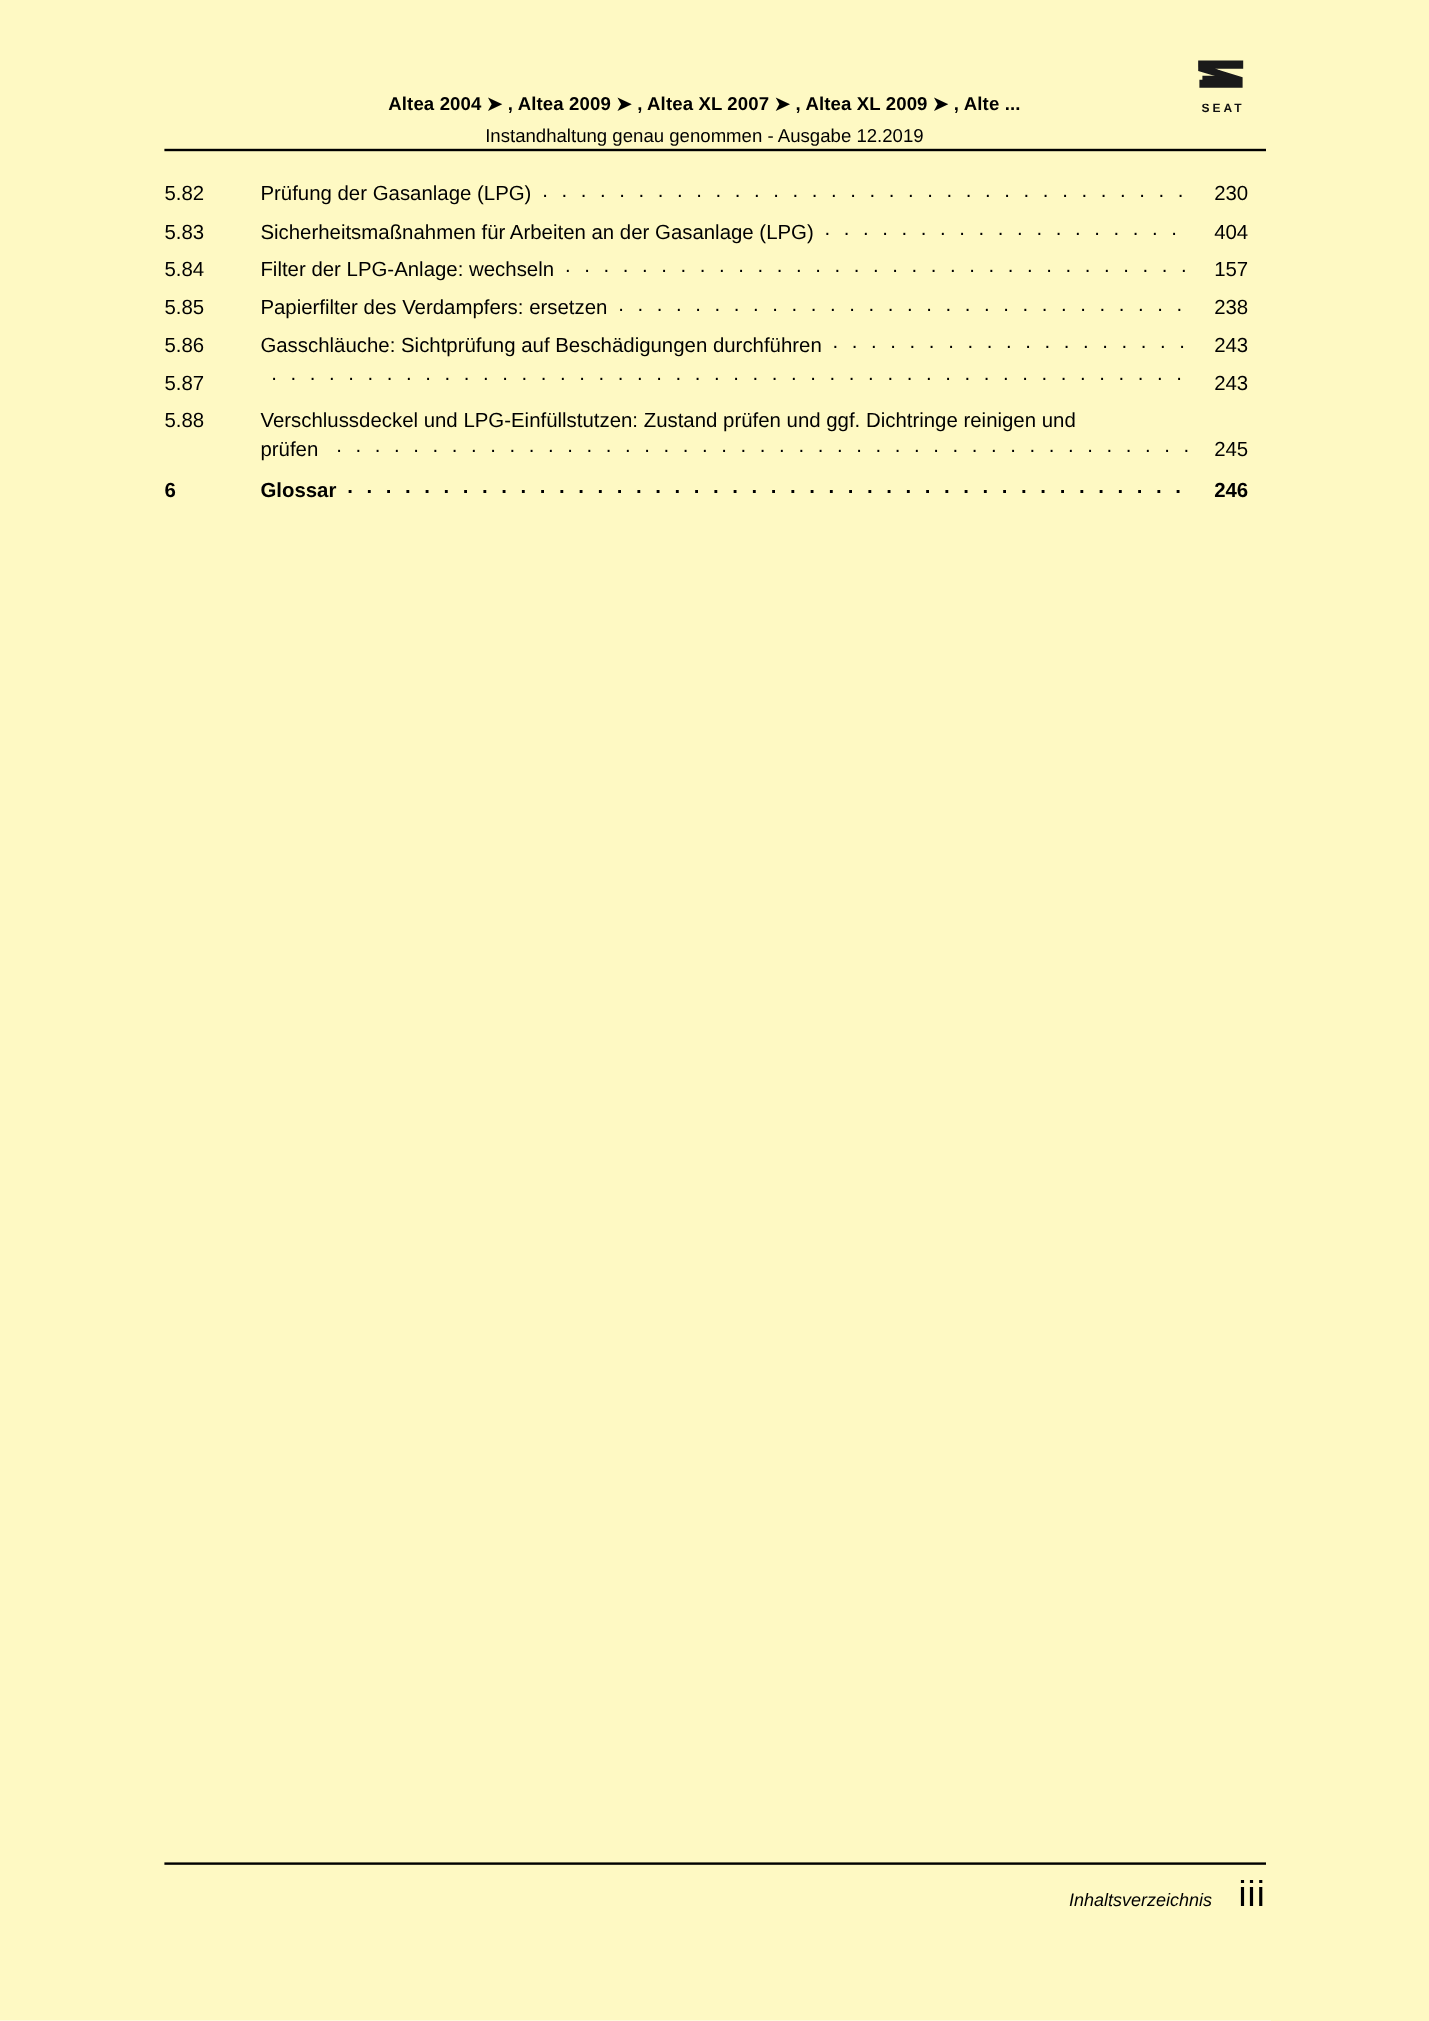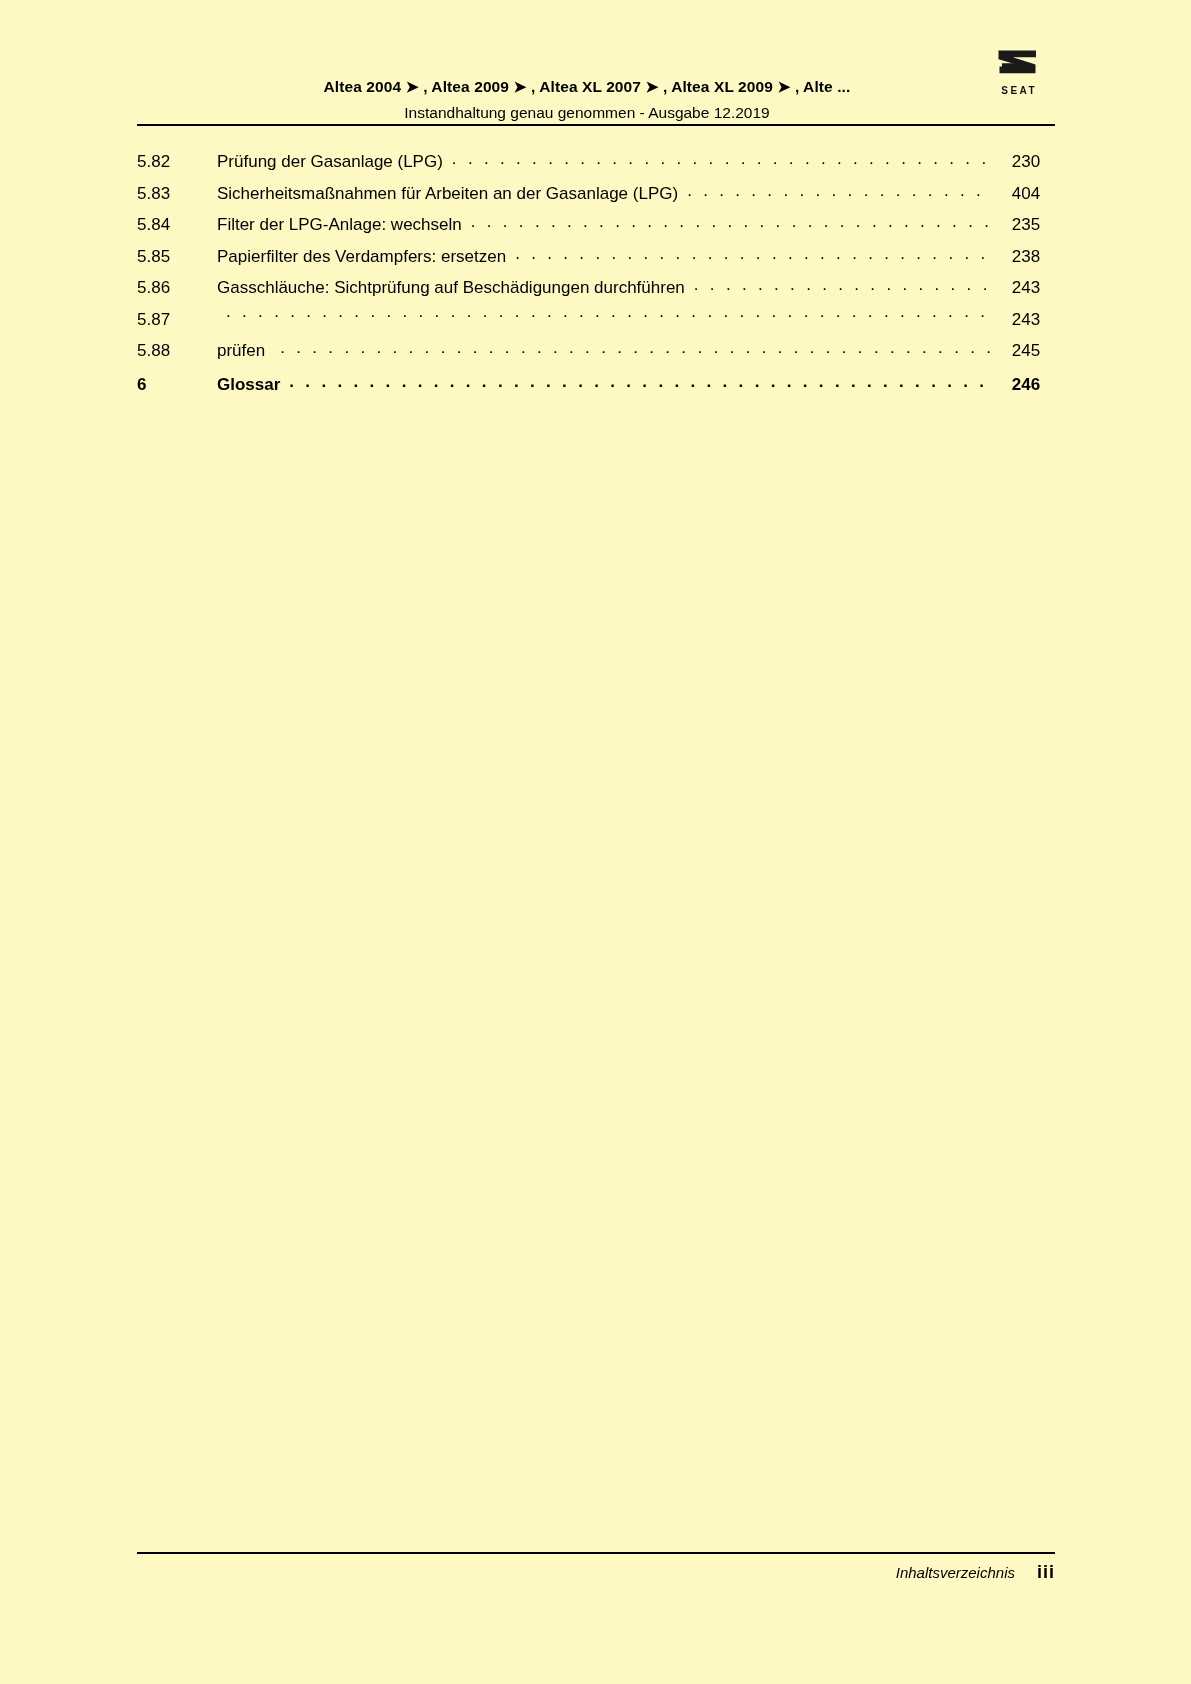--- a/index.html
+++ b/index.html
@@ -165,22 +165,22 @@
     display: flex;
     align-items: baseline;
     justify-content: flex-end;
   }
   .footer-label {
     font-size: 15px;
     color: #000;
     font-style: italic;
   }
   .footer-pageno {
-    font-size: 18px;
-    font-weight: bold;
+    font-size: 30px;
+    font-weight: normal;
     margin-left: 22px;
     letter-spacing: 1px;
   }
 </style>
 </head>
 <body>
 
 <div class="page">
 
   <div class="header">
@@ -218,21 +218,21 @@
       </div>
       <div class="toc-page">404</div>
     </div>
 
     <div class="toc-row">
       <div class="toc-num">5.84</div>
       <div class="toc-mid">
         <span class="toc-title">Filter der LPG-Anlage: wechseln</span>
         <span class="toc-leader">. . . . . . . . . . . . . . . . . . . . . . . . . . . . . . . . . . . . . . . . . . . . . . . . . . . . . . . . . . . . . . . . . . . . . . . . . . . . . . . . . . . . . . . . . . .</span>
       </div>
-      <div class="toc-page">235</div>
+      <div class="toc-page">157</div>
     </div>
 
     <div class="toc-row">
       <div class="toc-num">5.85</div>
       <div class="toc-mid">
         <span class="toc-title">Papierfilter des Verdampfers: ersetzen</span>
         <span class="toc-leader">. . . . . . . . . . . . . . . . . . . . . . . . . . . . . . . . . . . . . . . . . . . . . . . . . . . . . . . . . . . . . . . . . . . . . . . . . . . . . . . . . . . . . . . . . . .</span>
       </div>
       <div class="toc-page">238</div>
     </div>
@@ -250,20 +250,21 @@
       <div class="toc-num">5.87</div>
       <div class="toc-mid">
         <span class="toc-leader">. . . . . . . . . . . . . . . . . . . . . . . . . . . . . . . . . . . . . . . . . . . . . . . . . . . . . . . . . . . . . . . . . . . . . . . . . . . . . . . . . . . . . . . . . . .</span>
       </div>
       <div class="toc-page">243</div>
     </div>
 
     <div class="toc-row two-line">
       <div class="toc-num">5.88</div>
       <div class="toc-mid">
+        <span class="toc-title">Verschlussdeckel und LPG-Einfüllstutzen: Zustand prüfen und ggf. Dichtringe reinigen und</span>
         <span class="second-line">
           <span class="toc-title">prüfen</span>
           <span class="toc-leader">. . . . . . . . . . . . . . . . . . . . . . . . . . . . . . . . . . . . . . . . . . . . . . . . . . . . . . . . . . . . . . . . . . . . . . . . . . . . . . . . . . . . . . . . . . .</span>
         </span>
       </div>
       <div class="toc-page">245</div>
     </div>
 
     <div class="toc-row bold" style="margin-top:10px;">
       <div class="toc-num">6</div>

